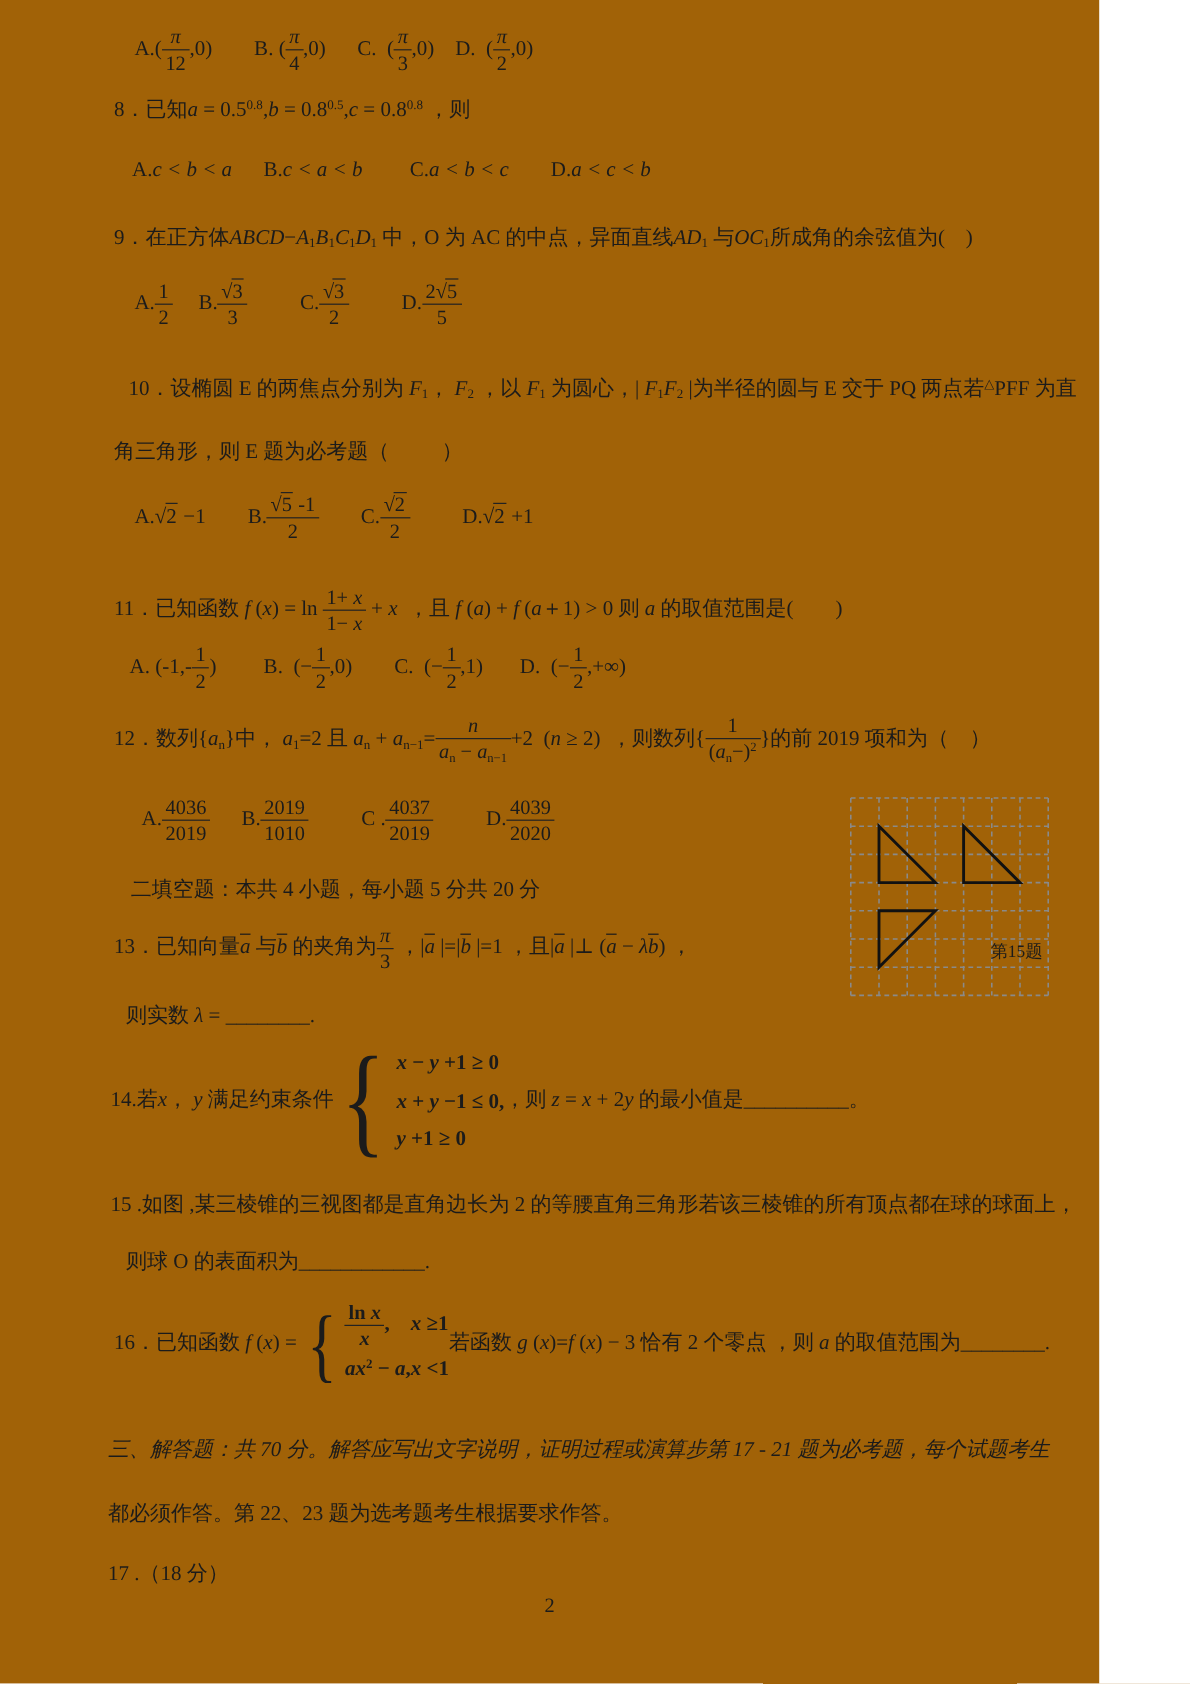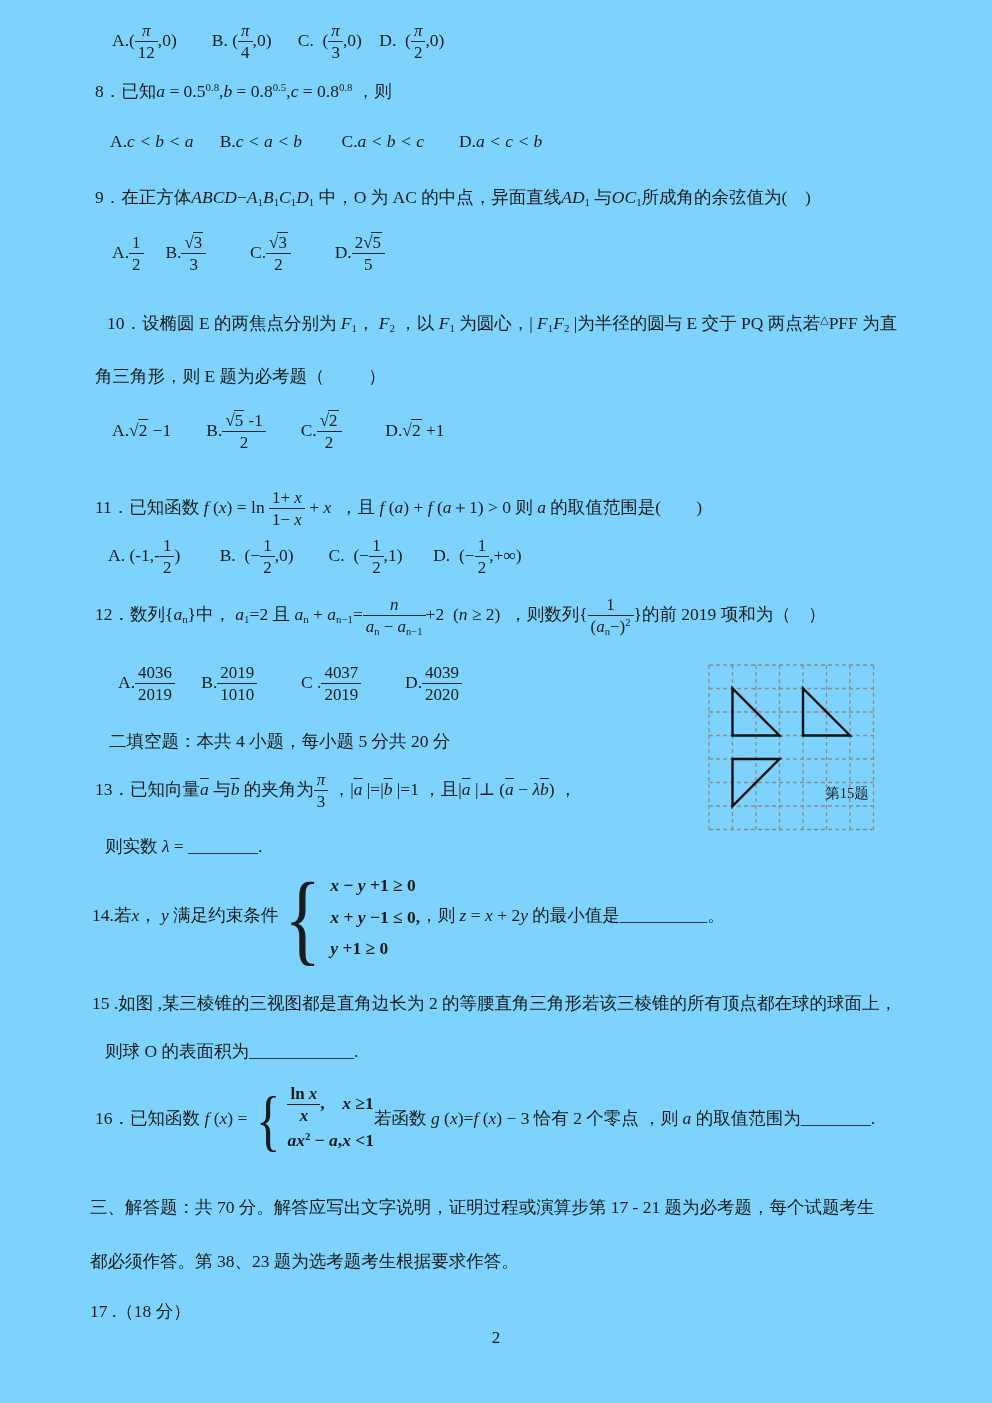--- a/index.html
+++ b/index.html
@@ -1,16 +1,16 @@
 <!DOCTYPE html>
 <html><head>
 <meta charset="utf-8">
 <style>
   html,body{margin:0;padding:0;background:#ffffff;}
-  .page{position:relative;width:992px;height:1403px;background:#7dd3fc;overflow:hidden;
+  .page{position:relative;width:916px;height:1403px;background:#a16207;overflow:hidden;
         font-family:"Liberation Serif","DejaVu Serif",serif;color:#1b1b1b;}
   .line{position:absolute;white-space:pre;font-size:17.5px;line-height:1.3;}
   .m{font-style:italic;font-family:"Liberation Serif","DejaVu Serif",serif;}
   sup,sub{font-size:0.62em;}
   sup{vertical-align:0.55em;}
   sub{vertical-align:-0.28em;}
   .frac{display:inline-block;vertical-align:middle;text-align:center;line-height:1.12;font-size:0.97em;}
   .fn{display:block;padding:0 3px 1px 3px;}
   .fd{display:block;border-top:1.2px solid #222;padding:1px 3px 0 3px;}
   .sqrt{display:inline-block;white-space:nowrap;}
@@ -42,22 +42,22 @@
       <div class="line" style="top: 536px; left: 108px;">A. (-1,-<span class="frac"><span class="fn">1</span><span class="fd">2</span></span>)         B.  (−<span class="frac"><span class="fn">1</span><span class="fd">2</span></span>,0)        C.  (−<span class="frac"><span class="fn">1</span><span class="fd">2</span></span>,1)       D.  (−<span class="frac"><span class="fn">1</span><span class="fd">2</span></span>,+∞)</div>
       <div class="line" style="top: 595px; left: 95px;">12．数列{<span class="m">a</span><sub>n</sub>}中， <span class="m">a</span><sub>1</sub>=2 且 <span class="m">a</span><sub>n</sub> + <span class="m">a</span><sub>n−1</sub>=<span class="frac"><span class="fn"><span class="m">n</span></span><span class="fd"><span class="m">a</span><sub>n</sub> − <span class="m">a</span><sub>n−1</sub></span></span>+2  (<span class="m">n</span> ≥ 2)  ，则数列{<span class="frac"><span class="fn">1</span><span class="fd">(<span class="m">a</span><sub>n</sub>−)<sup>2</sup></span></span>}的前 2019 项和为（　）</div>
       <div class="line" style="top: 663px; left: 118px;">A.<span class="frac"><span class="fn">4036</span><span class="fd">2019</span></span>      B.<span class="frac"><span class="fn">2019</span><span class="fd">1010</span></span>          C .<span class="frac"><span class="fn">4037</span><span class="fd">2019</span></span>          D.<span class="frac"><span class="fn">4039</span><span class="fd">2020</span></span></div>
       <div class="line" style="top: 730px; left: 109px;">二填空题：本共 4 小题，每小题 5 分共 20 分</div>
       <div class="line" style="top: 770px; left: 95px;">13．已知向量<span class="vec">a</span> 与<span class="vec">b</span> 的夹角为<span class="frac"><span class="fn"><span class="m">π</span></span><span class="fd">3</span></span> ，|<span class="vec">a</span> |=|<span class="vec">b</span> |=1 ，且|<span class="vec">a</span> |⊥ (<span class="vec">a</span> − <span class="m">λ</span><span class="vec">b</span>) ，</div>
       <div class="line" style="top: 835px; left: 105px;">则实数 <span class="m">λ</span> = ________.</div>
       <div class="line" style="top: 870px; left: 92px;">14.若<span class="m">x</span>， <span class="m">y</span> 满足约束条件<span class="cases"><span class="brace" style="font-size: 5.85em;">{</span><span class="crows"><span class="crow"><span class="m">x</span> − <span class="m">y</span> +1 ≥ 0</span><span class="crow"><span class="m">x</span> + <span class="m">y</span> −1 ≤ 0,</span><span class="crow"><span class="m">y</span> +1 ≥ 0</span></span></span>，则 <span class="m">z</span> = <span class="m">x</span> + 2<span class="m">y</span> 的最小值是__________。</div>
       <div class="line" style="top: 992px; left: 92px; text-align: center;">15 .如图 ,某三棱锥的三视图都是直角边长为 2 的等腰直角三角形若该三棱锥的所有顶点都在球的球面上，</div>
       <div class="line" style="top: 1040px; left: 105px;">则球 O 的表面积为____________.</div>
       <div class="line" style="top: 1084px; left: 95px;">16．已知函数 <span class="m">f</span> (<span class="m">x</span>) = <span class="cases"><span class="brace" style="font-size: 3.9em;">{</span><span class="crows"><span class="crow"><span class="frac"><span class="fn">ln <span class="m">x</span></span><span class="fd"><span class="m">x</span></span></span>,    <span class="m">x</span> ≥1</span><span class="crow"><span class="m">ax</span><sup>2</sup> − <span class="m">a</span>,<span class="m">x</span> &lt;1</span></span></span>若函数 <span class="m">g</span> (<span class="m">x</span>)=<span class="m">f</span> (<span class="m">x</span>) − 3 恰有 2 个零点 ，则 <span class="m">a</span> 的取值范围为________.</div>
-      <div class="line" style="top: 1196px; left: 90px;">三、解答题：共 70 分。解答应写出文字说明，证明过程或演算步第 17 - 21 题为必考题，每个试题考生</div>
-      <div class="line" style="top: 1250px; left: 90px;">都必须作答。第 38、23 题为选考题考生根据要求作答。</div>
+      <div class="line" style="top: 1196px; left: 90px; font-style: italic;">三、解答题：共 70 分。解答应写出文字说明，证明过程或演算步第 17 - 21 题为必考题，每个试题考生</div>
+      <div class="line" style="top: 1250px; left: 90px;">都必须作答。第 22、23 题为选考题考生根据要求作答。</div>
       <div class="line" style="top: 1300px; left: 90px;">17 .（18 分）</div>
     </div>
   <div class="figure"><svg width="168.5" height="168.5" viewBox="-2 -2 168.5 168.5">
         <line x1="0" y1="0" x2="0" y2="164.5" stroke="#8a8a8a" stroke-width="1.3" stroke-dasharray="4 3"></line>
         <line x1="23.5" y1="0" x2="23.5" y2="164.5" stroke="#8a8a8a" stroke-width="1.3" stroke-dasharray="4 3"></line>
         <line x1="47" y1="0" x2="47" y2="164.5" stroke="#8a8a8a" stroke-width="1.3" stroke-dasharray="4 3"></line>
         <line x1="70.5" y1="0" x2="70.5" y2="164.5" stroke="#8a8a8a" stroke-width="1.3" stroke-dasharray="4 3"></line>
         <line x1="94" y1="0" x2="94" y2="164.5" stroke="#8a8a8a" stroke-width="1.3" stroke-dasharray="4 3"></line>
         <line x1="117.5" y1="0" x2="117.5" y2="164.5" stroke="#8a8a8a" stroke-width="1.3" stroke-dasharray="4 3"></line>
         <line x1="141" y1="0" x2="141" y2="164.5" stroke="#8a8a8a" stroke-width="1.3" stroke-dasharray="4 3"></line>

